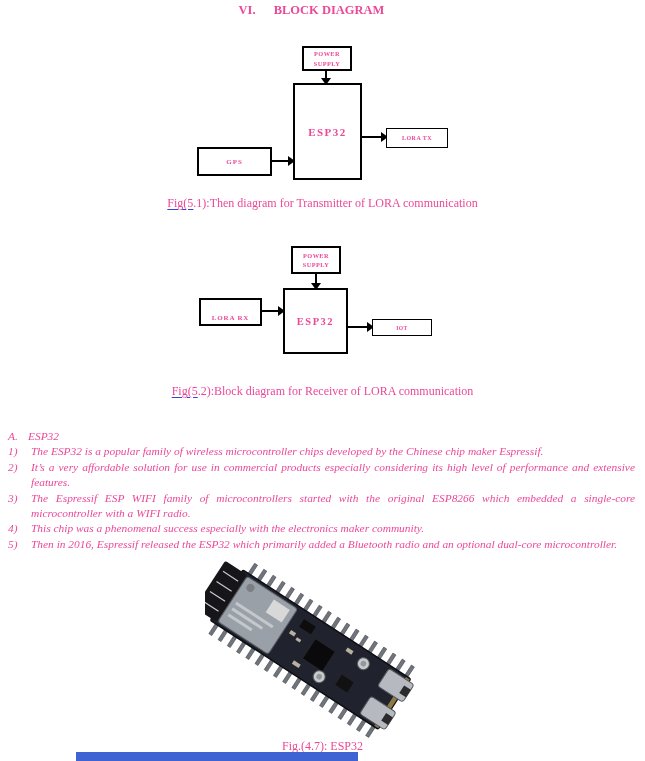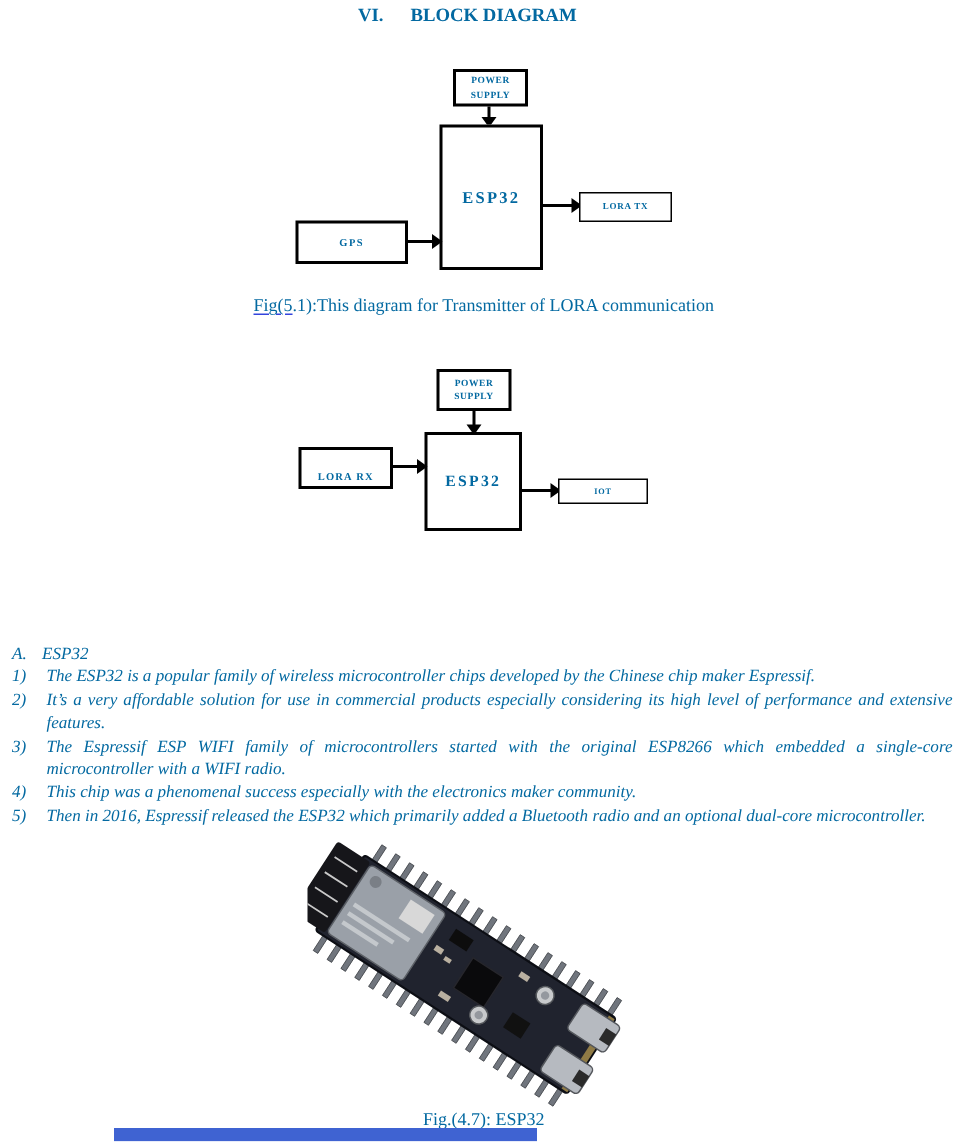--- a/index.html
+++ b/index.html
@@ -1,19 +1,19 @@
 <!DOCTYPE html>
 <html><head>
 <meta charset="utf-8">
 <style>
   * { margin:0; padding:0; box-sizing:border-box; }
   html,body { background:#ffffff; }
   .page {
     position:relative; width:645px; height:761px; background:#fff;
-    font-family:"Liberation Serif", serif; color:#0369a1; overflow:hidden;
+    font-family:"Liberation Serif", serif; color:#ec4899; overflow:hidden;
   }
   
   .heading {
     position:absolute; left:0; width:645px; text-align:center;
     font-weight:bold; font-size:12.5px;
   }
   .heading .hwrap { display:inline-flex; }
   .h6 .hwrap { transform:translateX(-11px); }
   .h6 .gap { display:inline-block; width:18px; }
   .h7 .gap { display:inline-block; width:22px; }
@@ -81,39 +81,42 @@
   <div class="arr-r" style="left:362px; top:136px; width:24px;"></div>
   <div class="dbox thin" style="left:386px; top:128px; width:62px; height:20px;">
     <span class="lbl-loratx">LORA TX</span>
   </div>
   <div class="dbox" style="left:197px; top:147px; width:75px; height:29px;">
     <span class="lbl-gps">GPS</span>
   </div>
   <div class="arr-r" style="left:272px; top:160px; width:21px;"></div>
 
   <div class="caption" style="top:196px;">
-    <span class="squiggle" style="text-decoration-color: rgb(51, 68, 221);">Fig(5</span><span>.1):This diagram for Transmitter of LORA communication</span>
+    <span class="squiggle" style="text-decoration-color: rgb(51, 68, 221);">Fig(5</span><span>.1):Then diagram for Transmitter of LORA communication</span>
   </div>
 
   <div class="dbox" style="left:291px; top:246px; width:50px; height:28px;">
     <span class="lbl-tiny lbl-power">POWER SUPPLY</span>
   </div>
   <div class="arr-d" style="left:315px; top:274px; height:14px;"></div>
   <div class="dbox" style="left:283px; top:288px; width:65px; height:66px;">
     <span class="lbl-esp2">ESP32</span>
   </div>
   <div class="dbox" style="left:199px; top:298px; width:63px; height:28px;">
     <span class="lbl-lorarx">LORA RX</span>
   </div>
   <div class="arr-r" style="left:262px; top:310px; width:21px;"></div>
   <div class="arr-r" style="left:348px; top:326px; width:24px;"></div>
   <div class="dbox thin1" style="left:372px; top:319px; width:60px; height:17px;">
     <span class="lbl-iot">IOT</span>
   </div>
 
+  <div class="caption" style="top:384px;">
+    <span class="squiggle" style="text-decoration-color: rgb(51, 68, 221);">Fig(5</span><span>.2):Block diagram for Receiver of LORA communication</span>
+  </div>
 
 
   <div class="hardware">
     <div class="subsec">
       <span class="slabel">A.</span>
       <span>ESP32</span>
     </div>
     <div class="litem">
       <span class="num">1)</span>
       <div class="txt">The ESP32 is a popular family of wireless microcontroller chips developed by the Chinese chip maker Espressif.</div>

